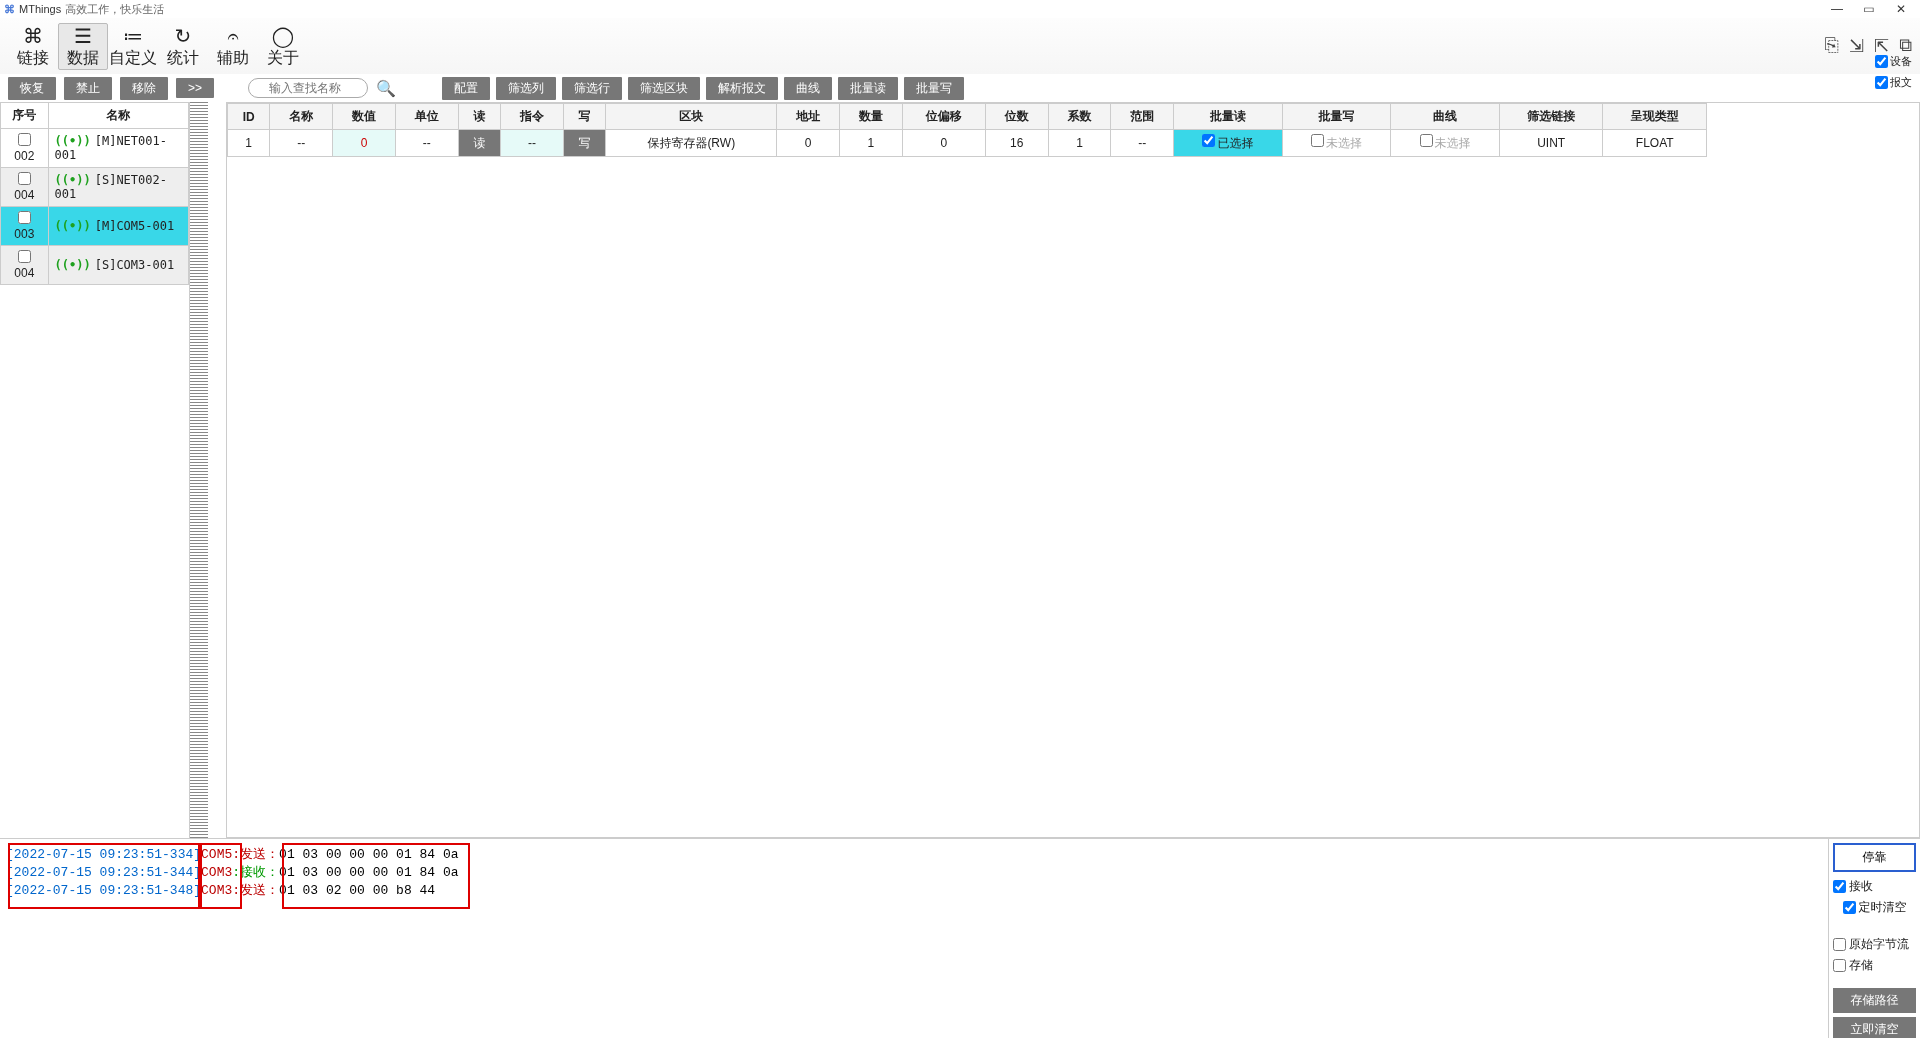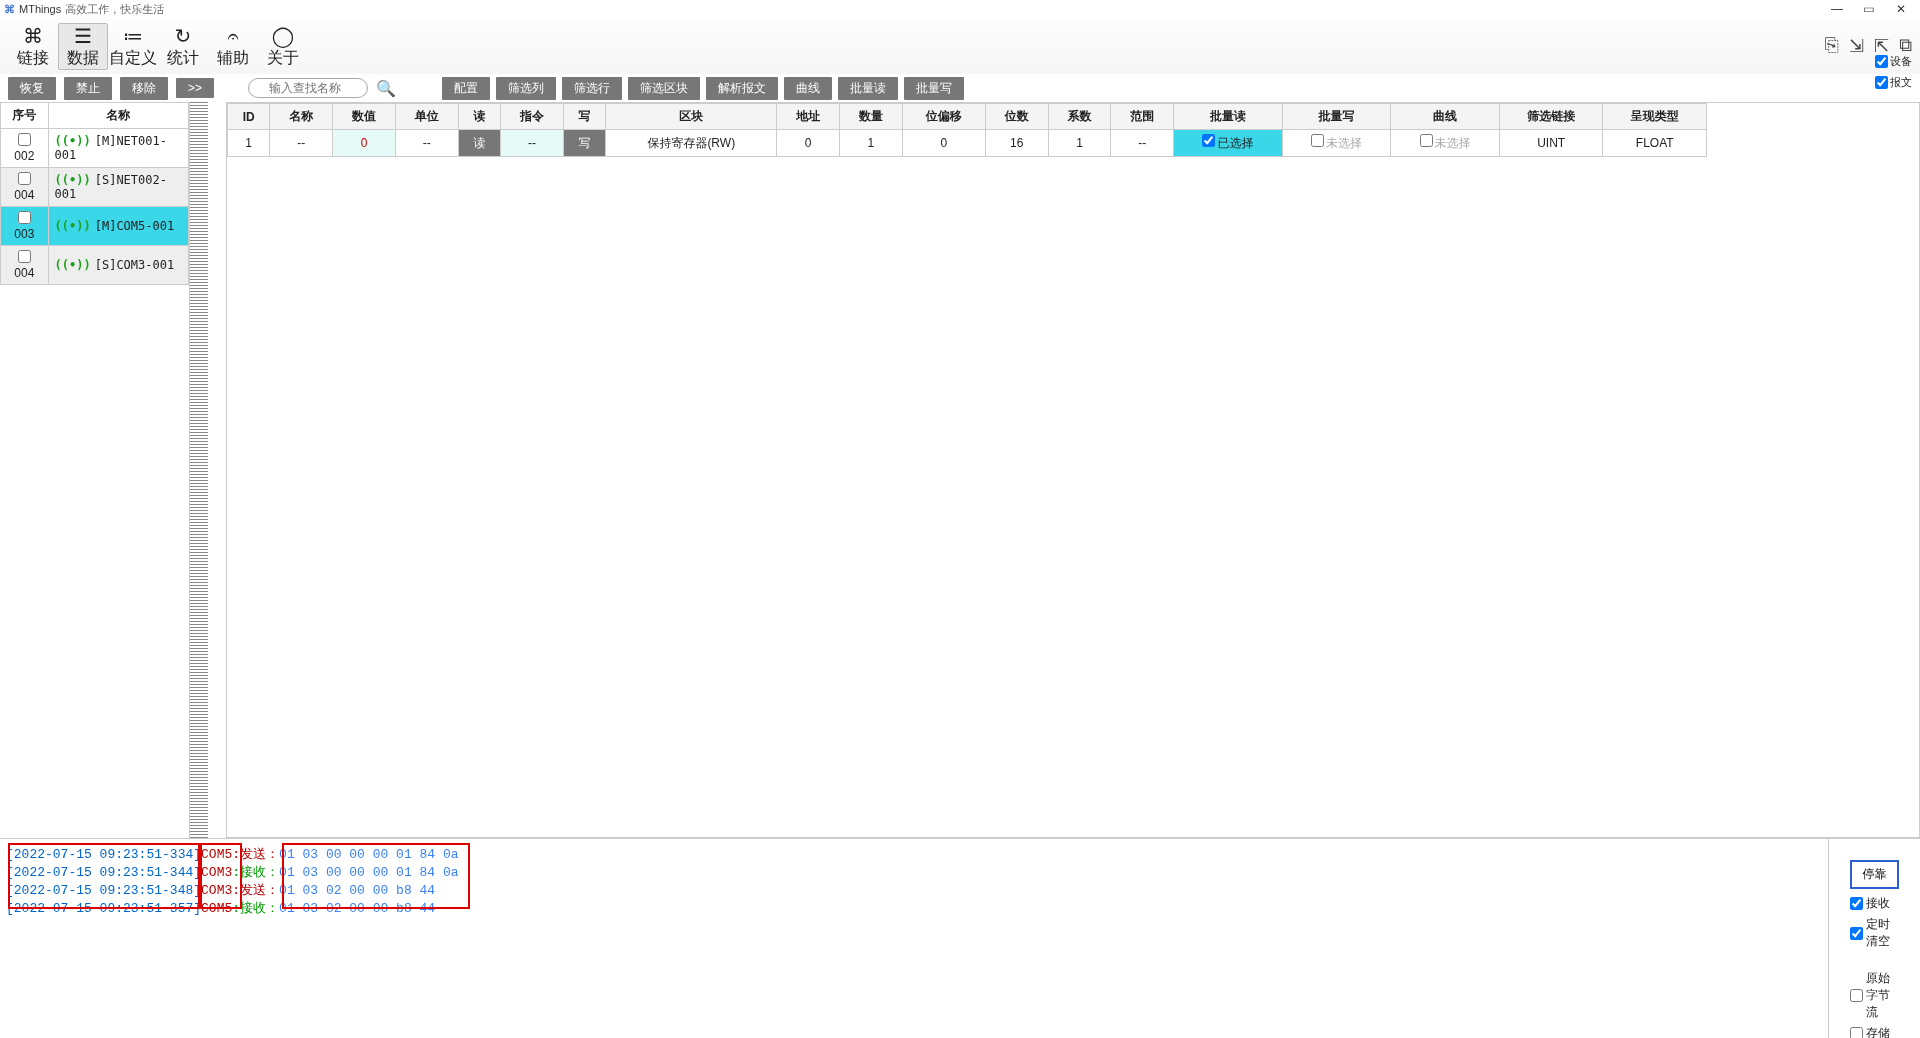--- a/index.html
+++ b/index.html
@@ -79,26 +79,26 @@
 .chk { margin-right:2px; }
 
 
 .bottom { height:200px;display:flex;border-top:1px solid #ccc; }
 .log-area { flex:1;padding:6px;font-family:"Courier New",monospace;font-size:13px;overflow:auto;position:relative; }
 .log-line { white-space:pre; }
 .log-ts { color:#0066cc; }
 .log-port { color:#b00; }
 .log-dir-send { color:#b00; }
 .log-dir-recv { color:#090; }
-.log-data { color:#3b82f6; }
+.log-data { color:#000000; }
 .hl-box1 { position:absolute;left:8px;top:4px;width:192px;height:66px;border:2px solid #d00;pointer-events:none; }
 .hl-box2 { position:absolute;left:200px;top:4px;width:42px;height:66px;border:2px solid #d00;pointer-events:none; }
 .hl-box3 { position:absolute;left:282px;top:4px;width:188px;height:66px;border:2px solid #d00;pointer-events:none; }
 
-.log-side { width:92px;border-left:1px solid #ccc;padding:21px;display:flex;flex-direction:column;gap:6px;font-size:12px; }
+.log-side { width:92px;border-left:1px solid #ccc;padding:4px;display:flex;flex-direction:column;gap:6px;font-size:12px; }
 .log-side .sbtn { background:#777;color:#fff;border:none;padding:4px 0;cursor:pointer;font-size:12px; }
 .log-side .sbtn.primary { background:#fff;color:#000;border:2px solid #2a5fd0; }
 .log-side label { display:flex;align-items:center;gap:3px; }
 </style>
 </head>
 <body>
 
 <div class="title-bar">
   <span class="logo">⌘</span>
   <span>MThings</span>
@@ -227,21 +227,20 @@
 </div>
 
 <div class="bottom">
   <div class="log-area" id="log-area">
     <div class="hl-box1"></div>
     <div class="hl-box2"></div>
     <div class="hl-box3"></div>
   <div class="log-line"><span class="log-ts">[2022-07-15 09:23:51-334]</span><span class="log-port">COM5</span><span class="log-dir-send">:发送：</span><span class="log-data">01 03 00 00 00 01 84 0a</span></div>
       <div class="log-line"><span class="log-ts">[2022-07-15 09:23:51-344]</span><span class="log-port">COM3</span><span class="log-dir-recv">:接收：</span><span class="log-data">01 03 00 00 00 01 84 0a</span></div>
       <div class="log-line"><span class="log-ts">[2022-07-15 09:23:51-348]</span><span class="log-port">COM3</span><span class="log-dir-send">:发送：</span><span class="log-data">01 03 02 00 00 b8 44</span></div>
-      <div class="log-line"><span class="log-ts">[2022-07-15 09:23:51-357]</span><span class="log-port">COM5</span><span class="log-dir-recv">:接收：</span><span class="log-data">01 03 02 00 00 b8 44</span></div>
     </div>
   <div class="log-side">
     <button class="sbtn primary">停靠</button>
     <div id="log-checks">
         <label style="margin-bottom: 4px;"><input type="checkbox" checked="" style="">接收</label>
         <label style="margin-bottom: 20px; justify-content: center;"><input type="checkbox" checked="" style="">定时清空</label>
         <label style="margin-bottom: 4px;"><input type="checkbox" style="">原始字节流</label>
         <label style="margin-bottom: 4px;"><input type="checkbox" style="">存储</label>
       </div>
     <div id="log-btns" style="display:flex;flex-direction:column;gap:4px;margin-top:4px;">

